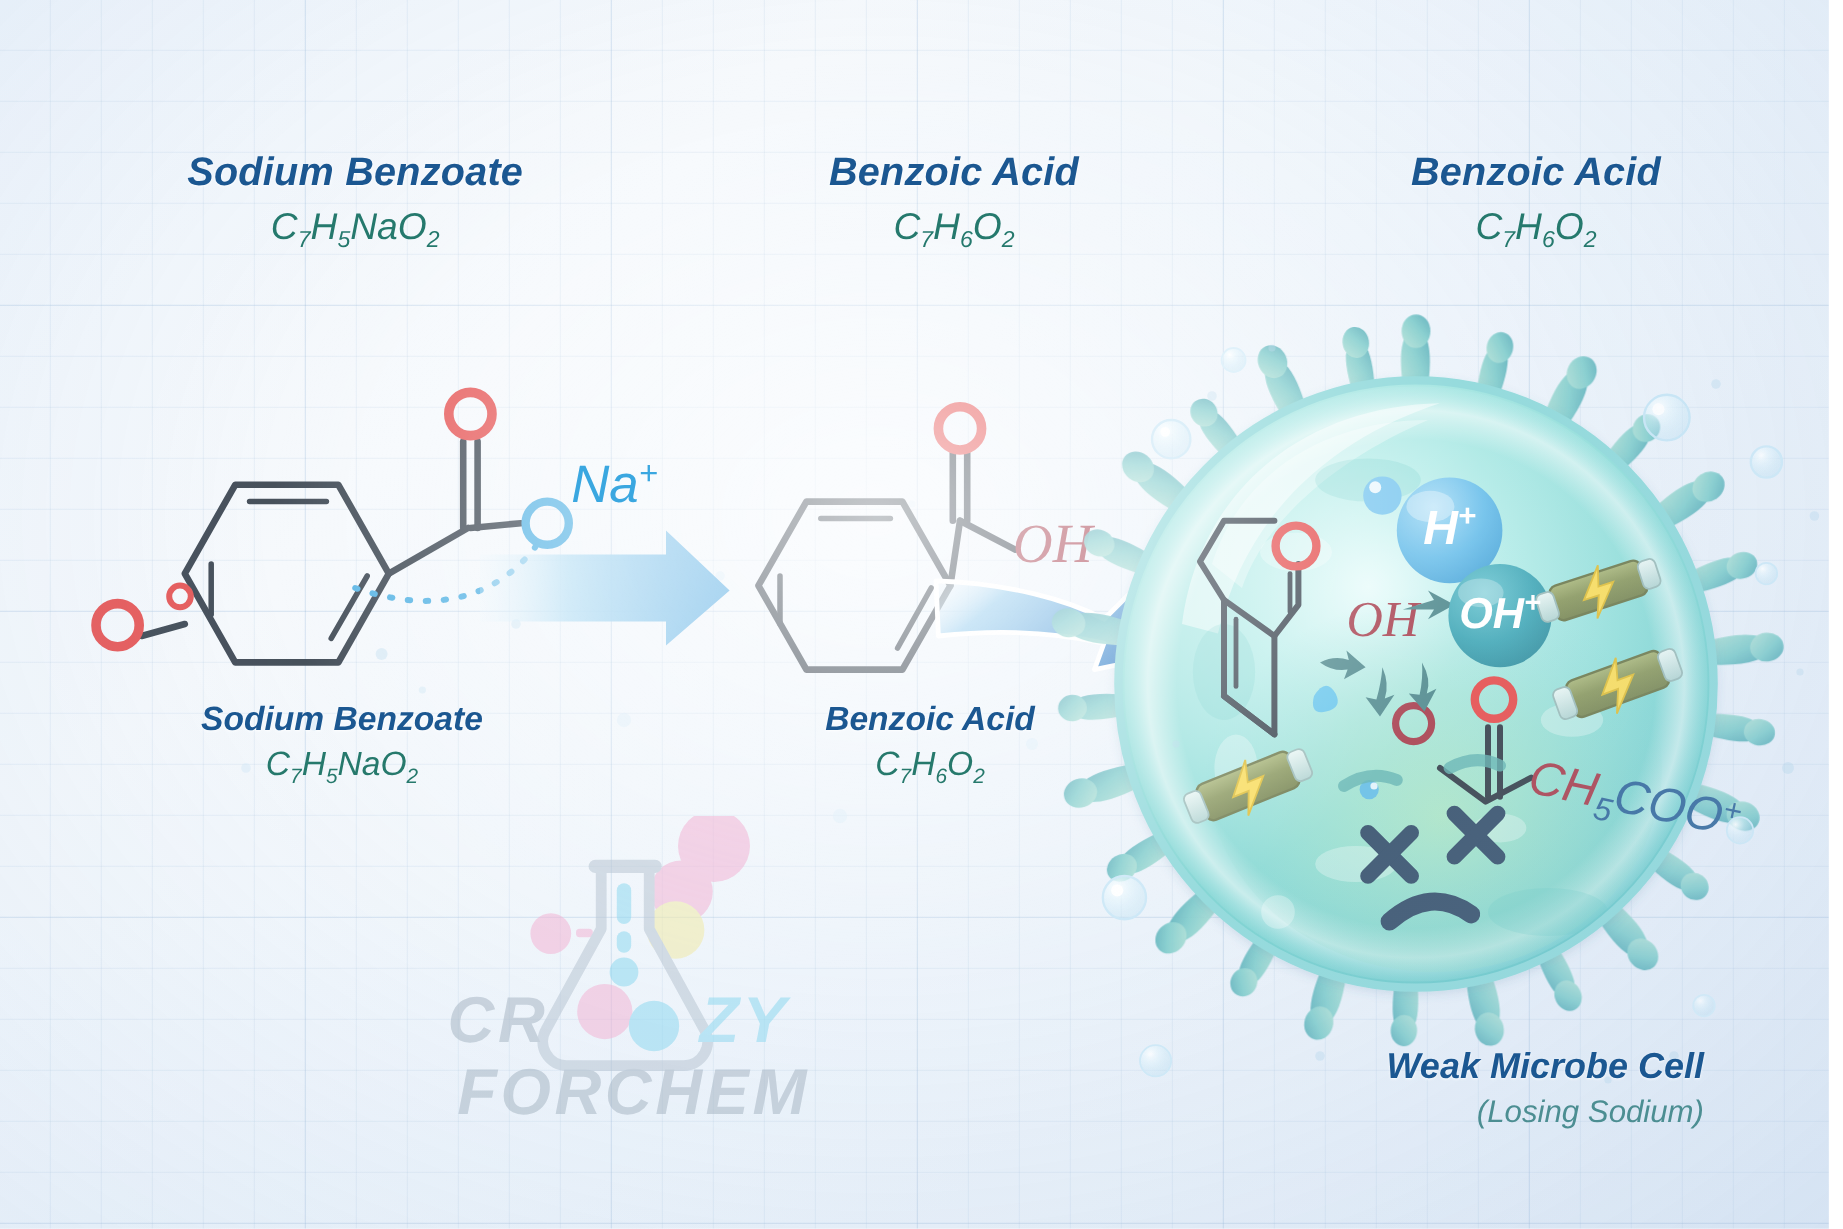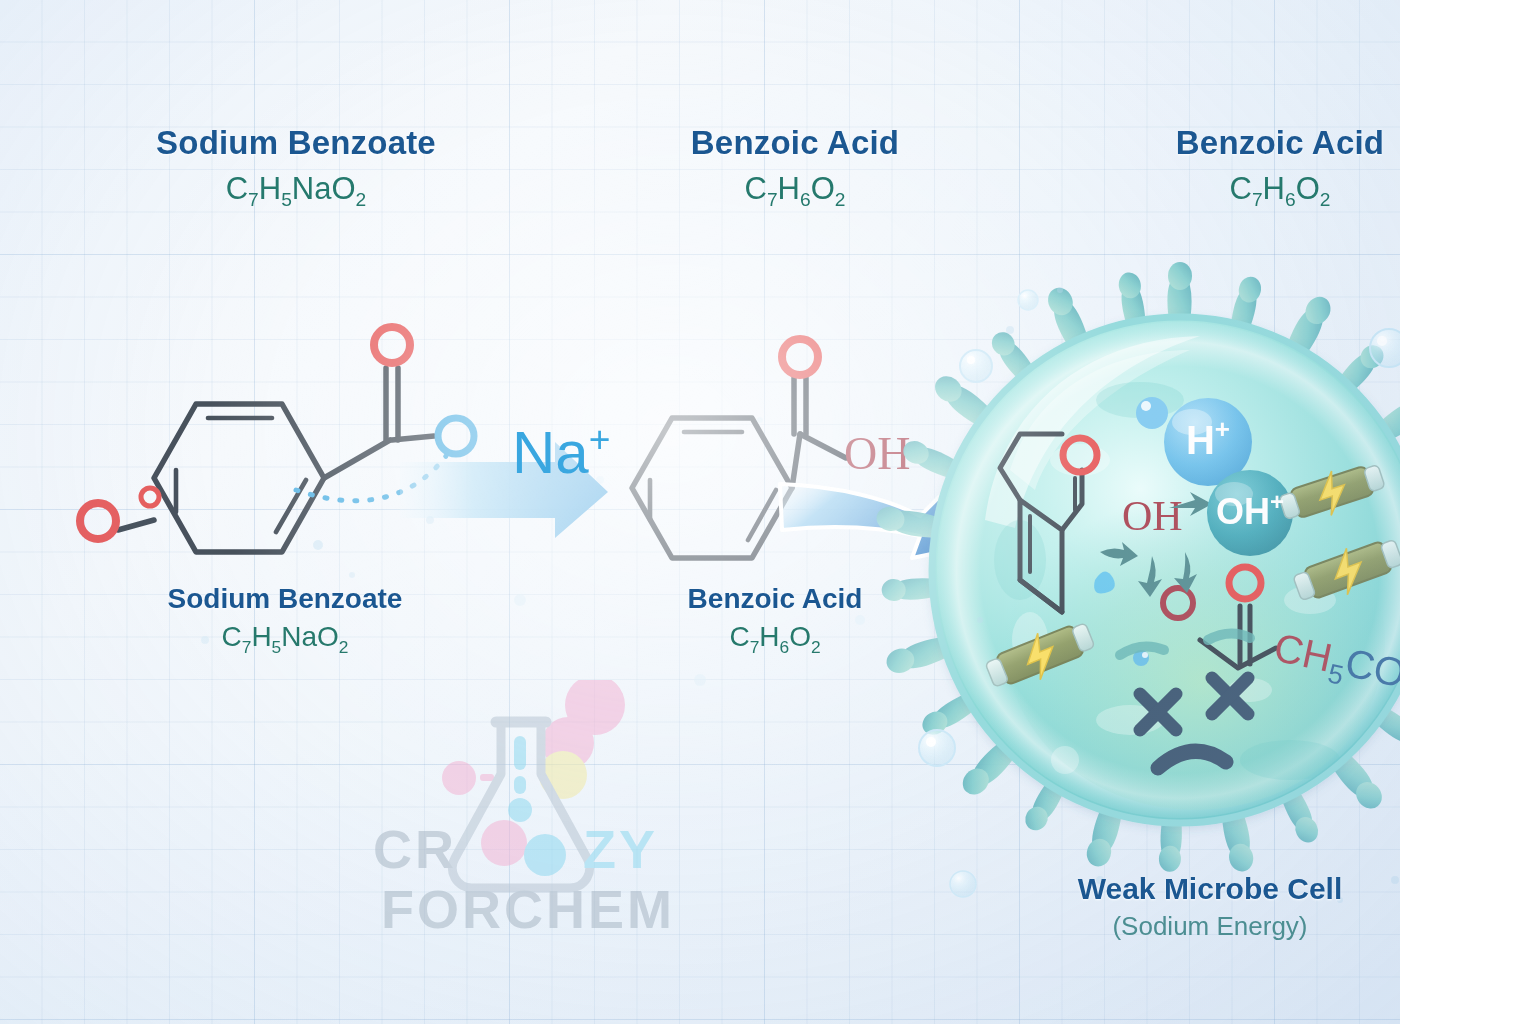--- a/index.html
+++ b/index.html
@@ -2,24 +2,25 @@
 <html><head>
 <meta charset="utf-8">
 <title>Sodium Benzoate Mechanism Infographic</title>
 <style>
   * { margin:0; padding:0; box-sizing:border-box; }
   html, body {
     width:1536px; height:1024px; overflow:hidden;
     font-family:"Liberation Sans", sans-serif;
   }
   #stage {
-    position:relative; width:1400px; height:1024px;
+    position:relative; width:1524px; height:1024px;
     background:
       linear-gradient(135deg,#eef4fb 0%, #f4f8fc 28%, #eaf2fa 58%, #dde8f5 100%);
     overflow:hidden;
+    font-style:italic;
   }
   
   .grid-layer{
     position:absolute; inset:0;
     background-image:
       linear-gradient(to right, rgba(125,165,205,0.16) 1px, transparent 1px),
       linear-gradient(to bottom, rgba(125,165,205,0.16) 1px, transparent 1px);
     background-size:42.5px 42.5px;
     background-position:-1px -1px;
   }
@@ -56,21 +57,21 @@
   .blabel{ position:absolute; text-align:center; }
   .blabel .name{
     font-size:28px; font-weight:bold; color:#1b5791;
     text-shadow:0 1px 2px rgba(255,255,255,.85); white-space:nowrap;
   }
   .blabel .formula{ font-size:28px; color:#26796c; margin-top:6px; white-space:nowrap;}
   .blabel .formula sub{ font-size:.62em; }
   #lbl-left { left:85px;  top:583px; width:400px; }
   #lbl-mid  { left:610px; top:583px; width:330px; }
 
-  #lbl-cell{ position:absolute; left:1000px; top:872px; width:420px; text-align:center;}
+  #lbl-cell{ position:absolute; left:1000px; top:872px; width:420px; text-align:right;}
   #lbl-cell .name{ font-size:30px; font-weight:bold; color:#1b5791; text-shadow:0 1px 2px rgba(255,255,255,.85); }
   #lbl-cell .sub { font-size:26px; color:#4c8e92; margin-top:5px; }
 
   
   svg.layer{ position:absolute; inset:0; width:1536px; height:1024px; overflow:visible; }
 
   
   #watermark{
     position:absolute; left:355px; top:680px; width:340px; height:290px;
     opacity:.55; pointer-events:none;
@@ -500,34 +501,34 @@
   </div>
   <div class="hdr" id="hdr-mid">
     <div class="name">Benzoic Acid</div>
     <div class="formula">C<sub>7</sub>H<sub>6</sub>O<sub>2</sub></div>
   </div>
   <div class="hdr" id="hdr-right">
     <div class="name">Benzoic Acid</div>
     <div class="formula">C<sub>7</sub>H<sub>6</sub>O<sub>2</sub></div>
   </div>
 
-  <div style="position:absolute;left:512px;top:378px;font-size:60px;color:#3aa7e0;font-family:'Liberation Sans',sans-serif;margin-top:40px;">Na<span style="font-size:.62em;vertical-align:super;">+</span></div>
+  <div style="position:absolute;left:476px;top:378px;font-size:44px;color:#3aa7e0;font-family:'Liberation Sans',sans-serif;">Na<span style="font-size:.62em;vertical-align:super;">+</span></div>
 
   <div class="blabel" id="lbl-left">
     <div class="name">Sodium Benzoate</div>
     <div class="formula">C<sub>7</sub>H<sub>5</sub>NaO<sub>2</sub></div>
   </div>
   <div class="blabel" id="lbl-mid">
     <div class="name">Benzoic Acid</div>
     <div class="formula">C<sub>7</sub>H<sub>6</sub>O<sub>2</sub></div>
   </div>
 
   <div id="lbl-cell">
     <div class="name">Weak Microbe Cell</div>
-    <div class="sub">(Sodium Energy)</div>
+    <div class="sub">(Losing Sodium)</div>
   </div>
 
   <div id="watermark">
     <svg viewBox="0 0 340 290" width="340" height="290">
 
       <circle cx="240" cy="25" r="30" fill="#f2b4d4"></circle>
       <circle cx="213" cy="63" r="26" fill="#f2b4d4"></circle>
       <circle cx="208" cy="95" r="24" fill="#f0e9a8"></circle>
       <circle cx="104" cy="98" r="17" fill="#f2b4d4"></circle>
       <rect x="125" y="94" width="14" height="7" rx="3" fill="#f2b4d4"></rect>

